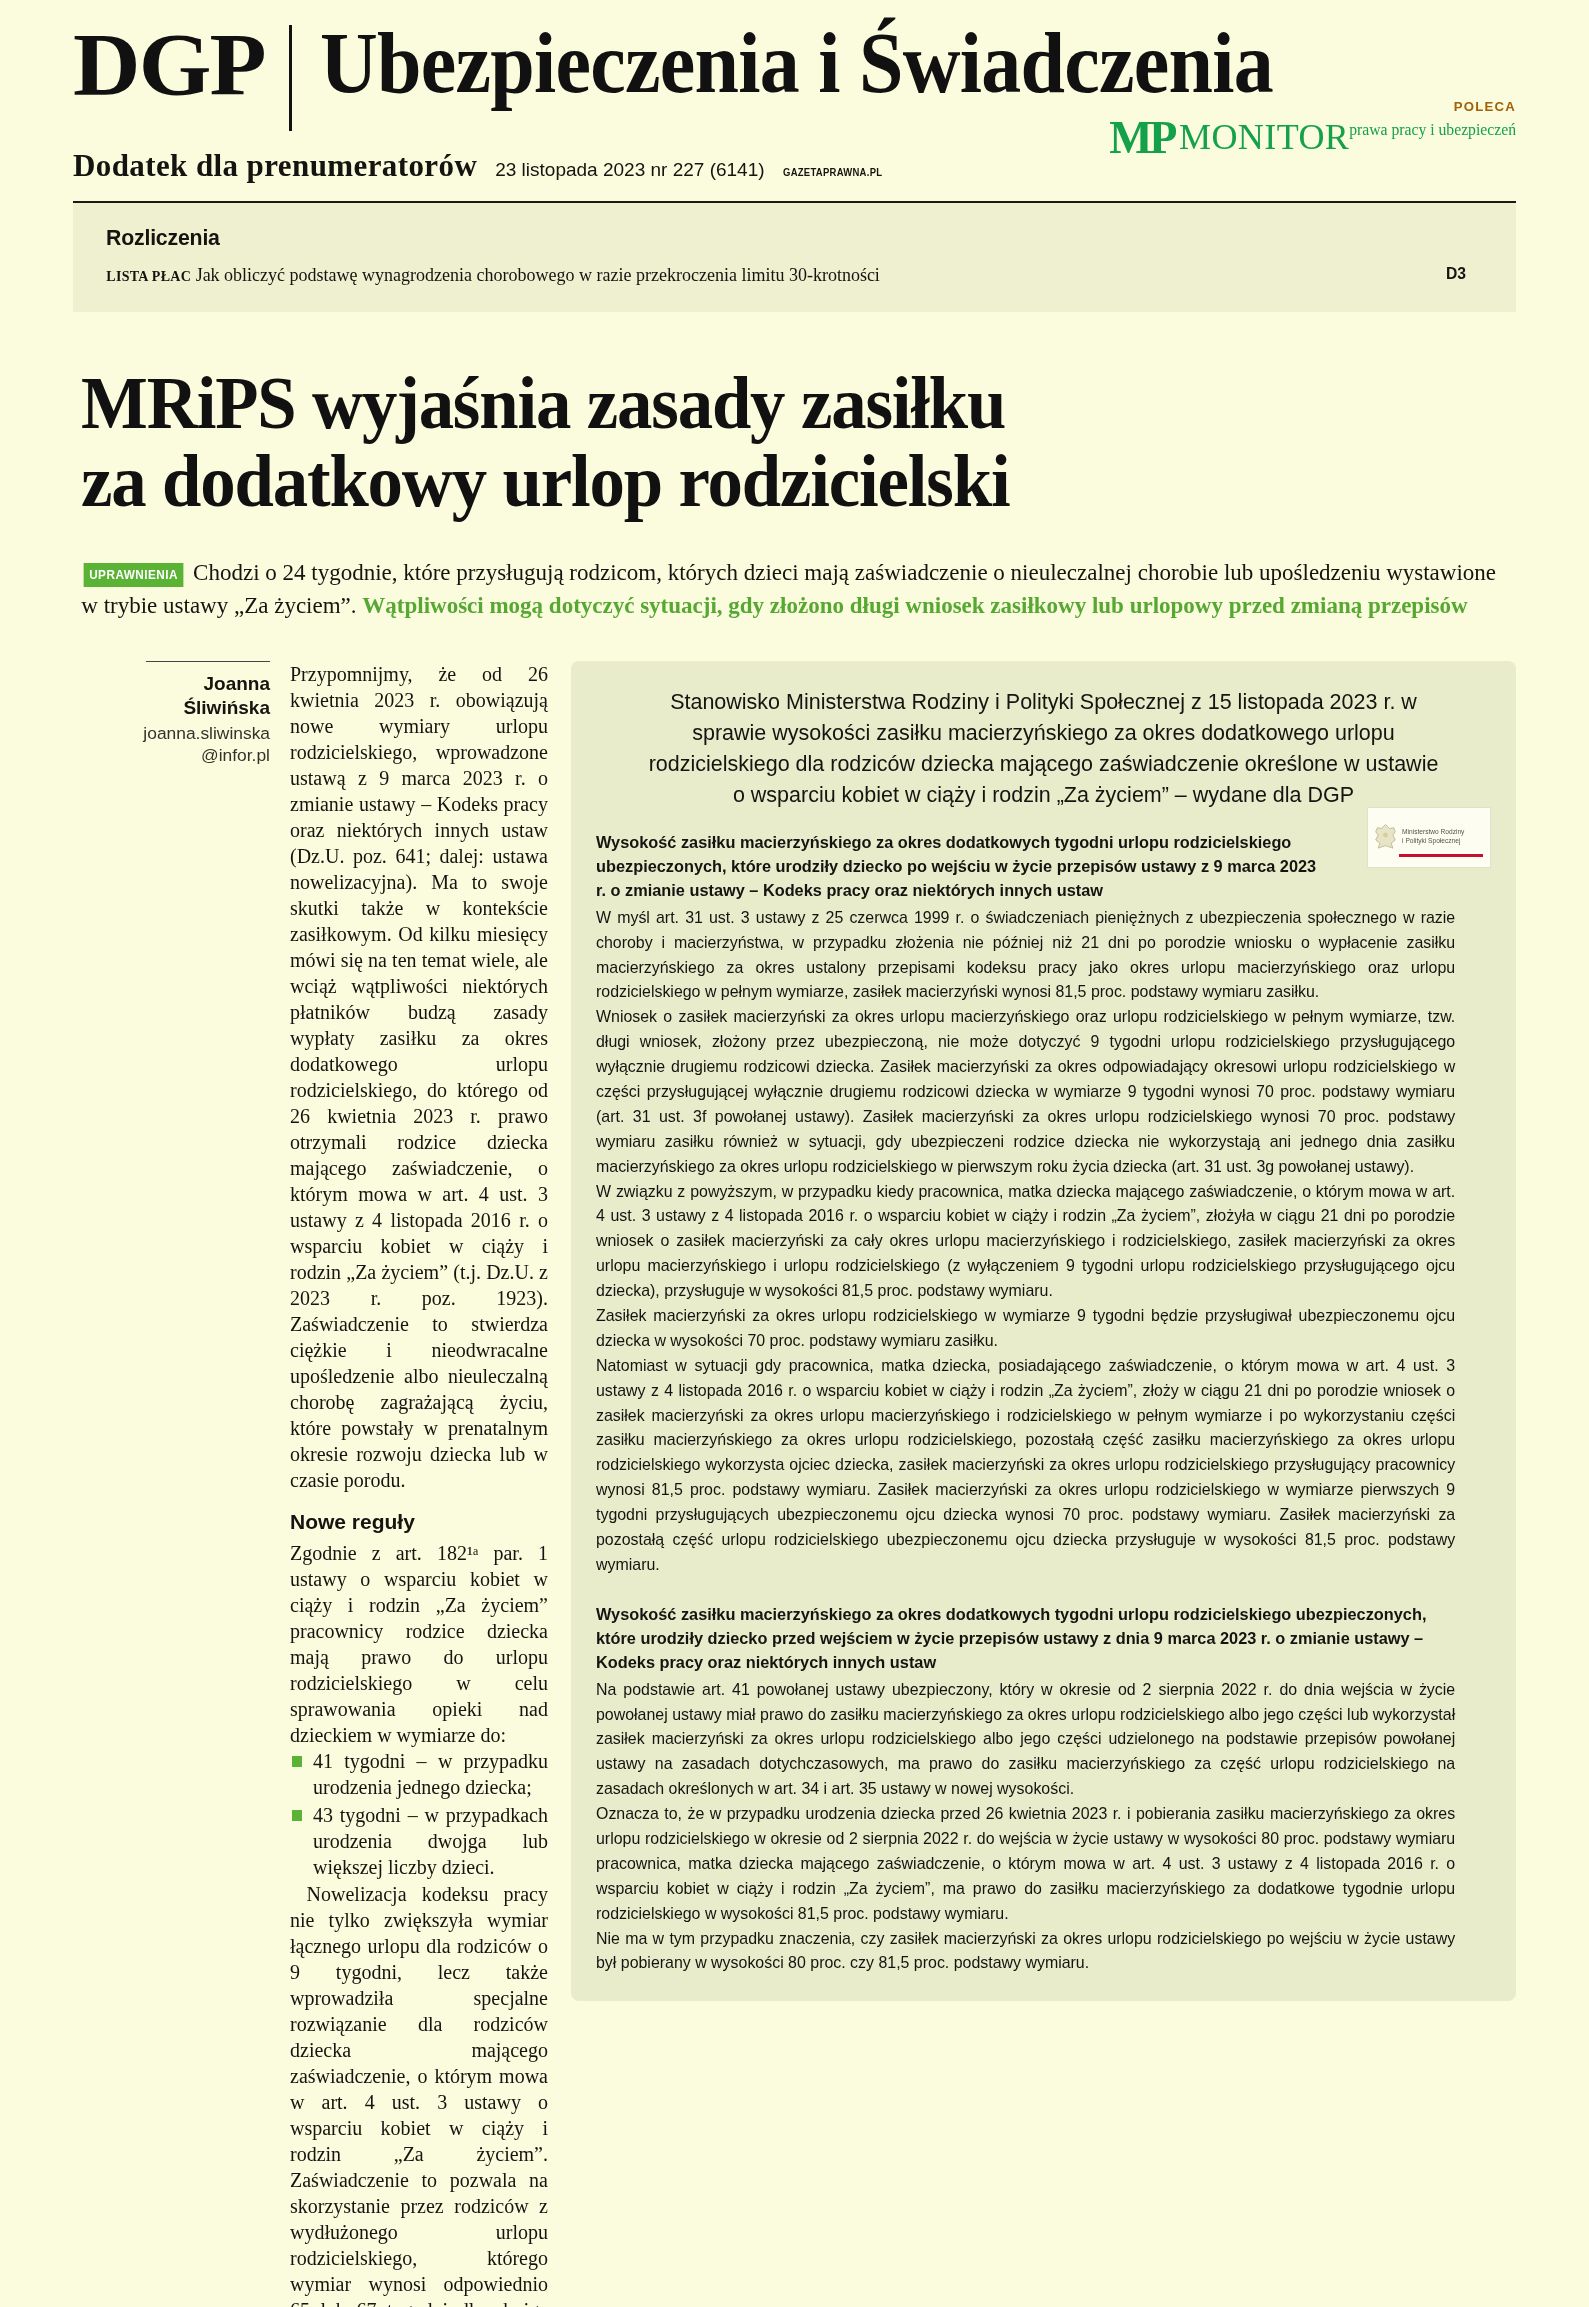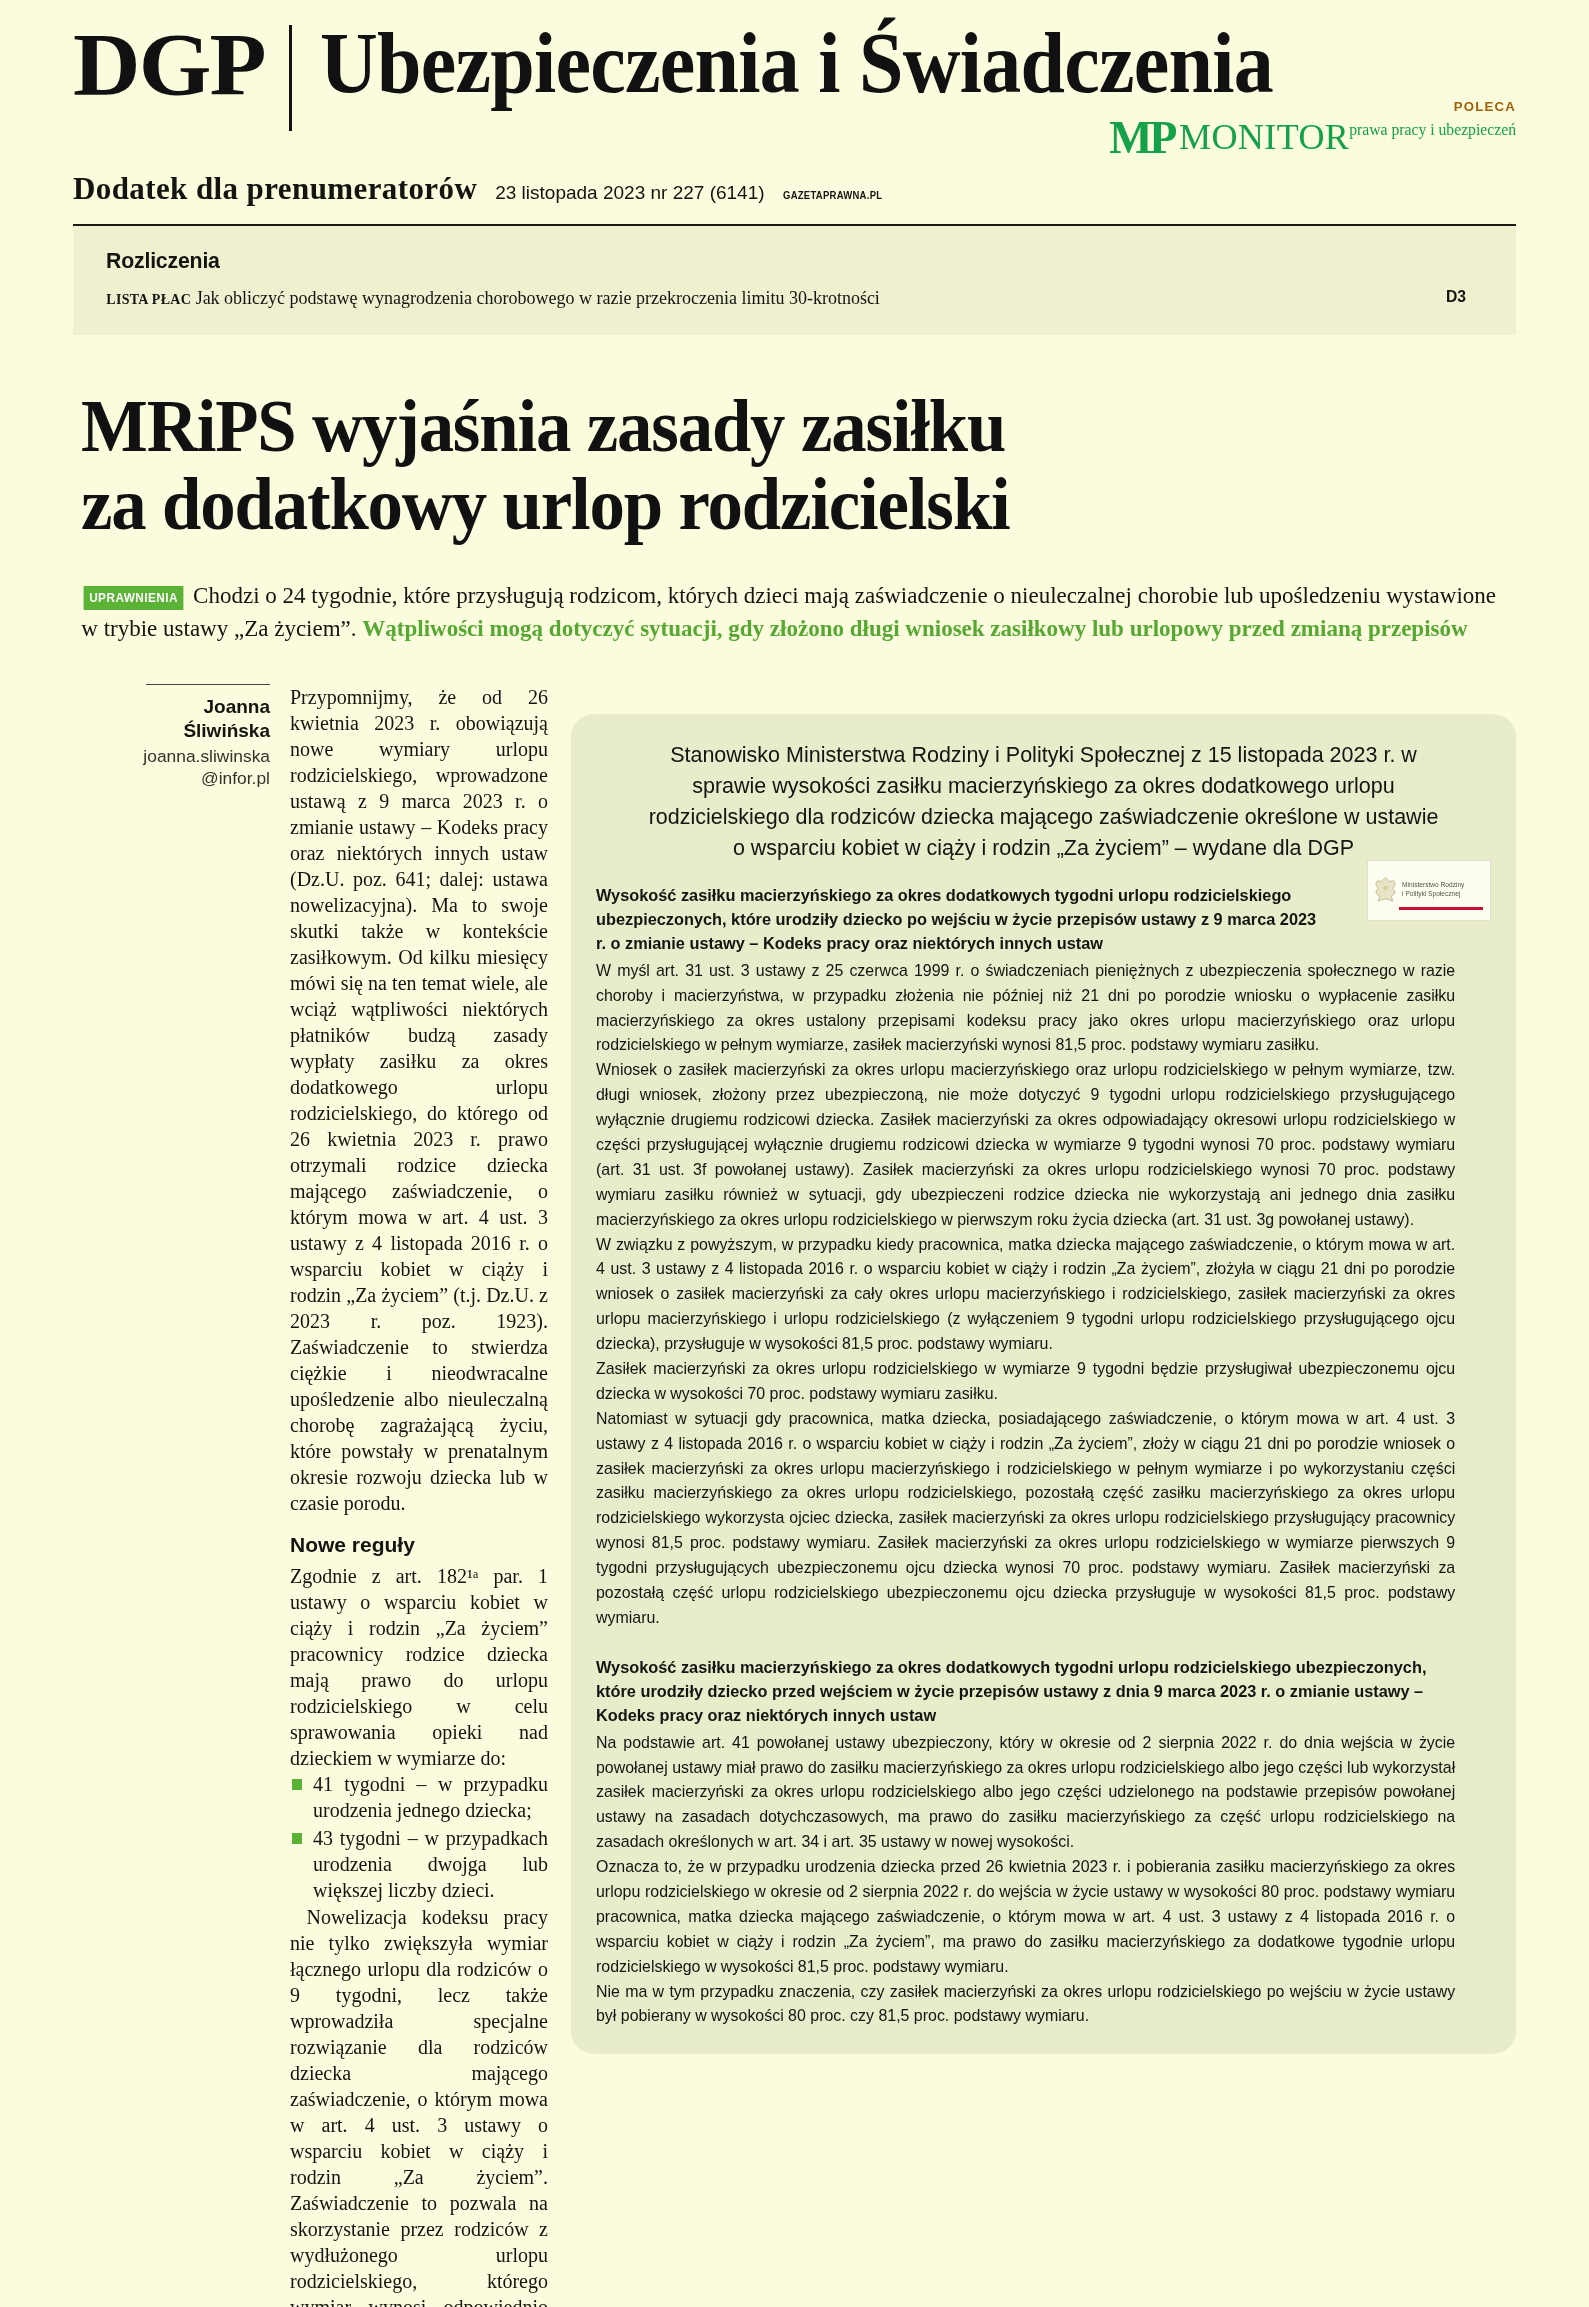--- a/index.html
+++ b/index.html
@@ -33,21 +33,21 @@
   .poleca{font-family:"Liberation Sans",sans-serif;font-size:13.2px;font-weight:bold;letter-spacing:1.2px;color:#a16207;}
   .monitor{display:flex;align-items:flex-start;gap:5px;margin-top:5px;justify-content:flex-end;}
   .mp{
     font-family:"Liberation Serif",serif;font-weight:bold;font-size:46px;line-height:.82;
     color:#14a14a;letter-spacing:-3.3px;
   }
   .monitor-txt{display:flex;flex-direction:row;line-height:1;}
   .monitor-name{font-family:"Liberation Serif",serif;font-size:36px;color:#14a14a;letter-spacing:0.4px;}
   .monitor-sub{font-family:"Liberation Serif",serif;font-size:15.7px;color:#14a14a;margin-top:3.3px;}
 
-  .sub-mast{display:flex;align-items:baseline;gap:18px;margin-top:40px;}
+  .sub-mast{display:flex;align-items:baseline;gap:18px;margin-top:17px;}
   .sub-mast .dodatek{font-family:"Liberation Serif",serif;font-weight:bold;font-size:31px;letter-spacing:0.4px;}
   .sub-mast .issue{font-family:Liberation Sans, sans-serif;font-size:19px;text-align:right;}
   .sub-mast .site{font-family:"Liberation Sans",sans-serif;font-weight:bold;font-size:10.8px;letter-spacing:0.3px;transform:scaleX(.88);transform-origin:left;}
 
   .rule-thick{height:2.5px;background:#1a1a14;margin-top:16.6px;}
 
   
   .teaser{
     background:#eef0d0;display:flex;margin-top:0;padding:21.5px 25px 23px 25px;
   }
@@ -93,22 +93,22 @@
   .body-txt p.indent{text-indent:16.6px;}
   .subhead{font-family:"Liberation Sans",sans-serif;font-weight:bold;font-size:21px;margin:15px 0 5px 0;}
   ul.bullets{list-style:none;margin:0;padding:0;}
   ul.bullets li{position:relative;padding-left:23px;margin-bottom:1.7px;text-align:justify;}
   ul.bullets li:before{
     content:"";position:absolute;left:1.7px;top:8.3px;width:10.8px;height:10.8px;background:#5bb335;
   }
 
   
   .box{
-    flex:1;background:#e8eccb;border-radius:23px;padding:21.5px 25px 25px 25px;box-sizing:border-box;
-    position:relative;align-self:flex-start;margin-top:30px;
+    flex:1;background:#e8eccb;border-radius:8px;padding:21.5px 25px 25px 25px;box-sizing:border-box;
+    position:relative;align-self:flex-start;
   }
   .box-title{
     font-family:"Liberation Sans",sans-serif;font-size:22.4px;line-height:1.38;text-align:center;
     padding:5px 33px 15px 33px;transform:scaleX(.96);
   }
   .box-sec-head{
     font-family:"Liberation Sans",sans-serif;font-weight:bold;font-size:17px;line-height:1.42;
     margin:5px 0 2.5px 0;transform:scaleX(.96);transform-origin:left;
   }
   .box-p{

